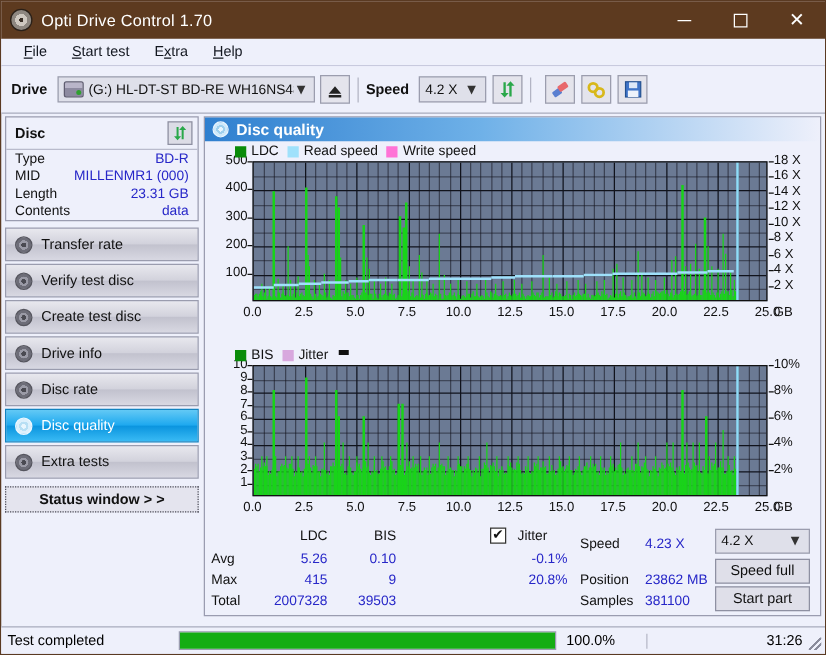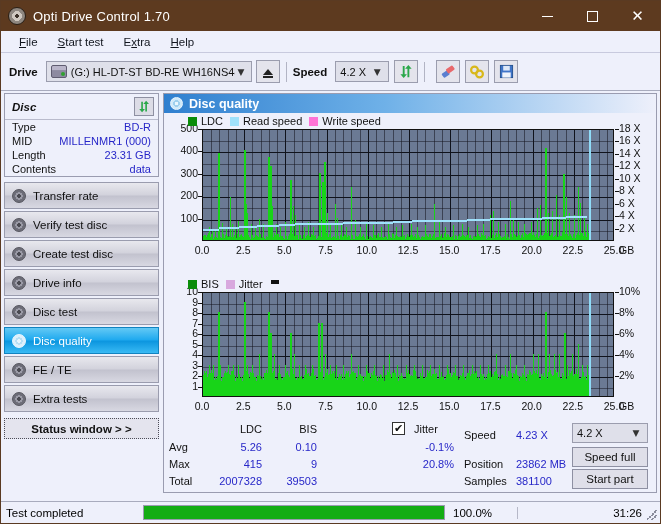--- a/index.html
+++ b/index.html
@@ -104,21 +104,21 @@
     position: absolute; left: 3px; top: 92px; width: 155px;
   }
   #disc-box {
     border: 1px solid #9a9cb0; background: #eef0fb;
     padding: 0; margin-bottom: 5px;
   }
   #disc-head {
     display: flex; align-items: center; justify-content: space-between;
     padding: 3px 4px 3px 7px; border-bottom: 1px solid #b9bbcc;
   }
-  #disc-head .t { font-weight: bold; font-size: 11.5px; color: #111; font-style: italic; }
+  #disc-head .t { font-weight: bold; font-size: 11.5px; color: #111; }
   .sm-btn {
     width: 20px; height: 19px; background: #dcdce6; border: 1px solid #8e90a2;
     display: flex; align-items: center; justify-content: center; font-size: 11px;
   }
   .drow {
     display: flex; justify-content: space-between;
     padding: 1px 7px; font-size: 11px;
   }
   .dlabel { color: #111; }
   .dval { color: #2727c8; }
@@ -344,29 +344,25 @@
       <div class="nav-btn">
         <span class="disc-ico"></span>
         <span>Create test disc</span>
       </div>
       <div class="nav-btn">
         <span class="disc-ico"></span>
         <span>Drive info</span>
       </div>
       <div class="nav-btn">
         <span class="disc-ico"></span>
-        <span>Disc test</span>
+        <span>Disc rate</span>
       </div>
       <div class="nav-btn active">
         <span class="disc-ico"></span>
         <span>Disc quality</span>
-      </div>
-      <div class="nav-btn">
-        <span class="disc-ico"></span>
-        <span>FE / TE</span>
       </div>
       <div class="nav-btn">
         <span class="disc-ico"></span>
         <span>Extra tests</span>
       </div>
     </div>
 
     <div id="statuswin-btn">Status window &gt; &gt;</div>
   </div>
 

